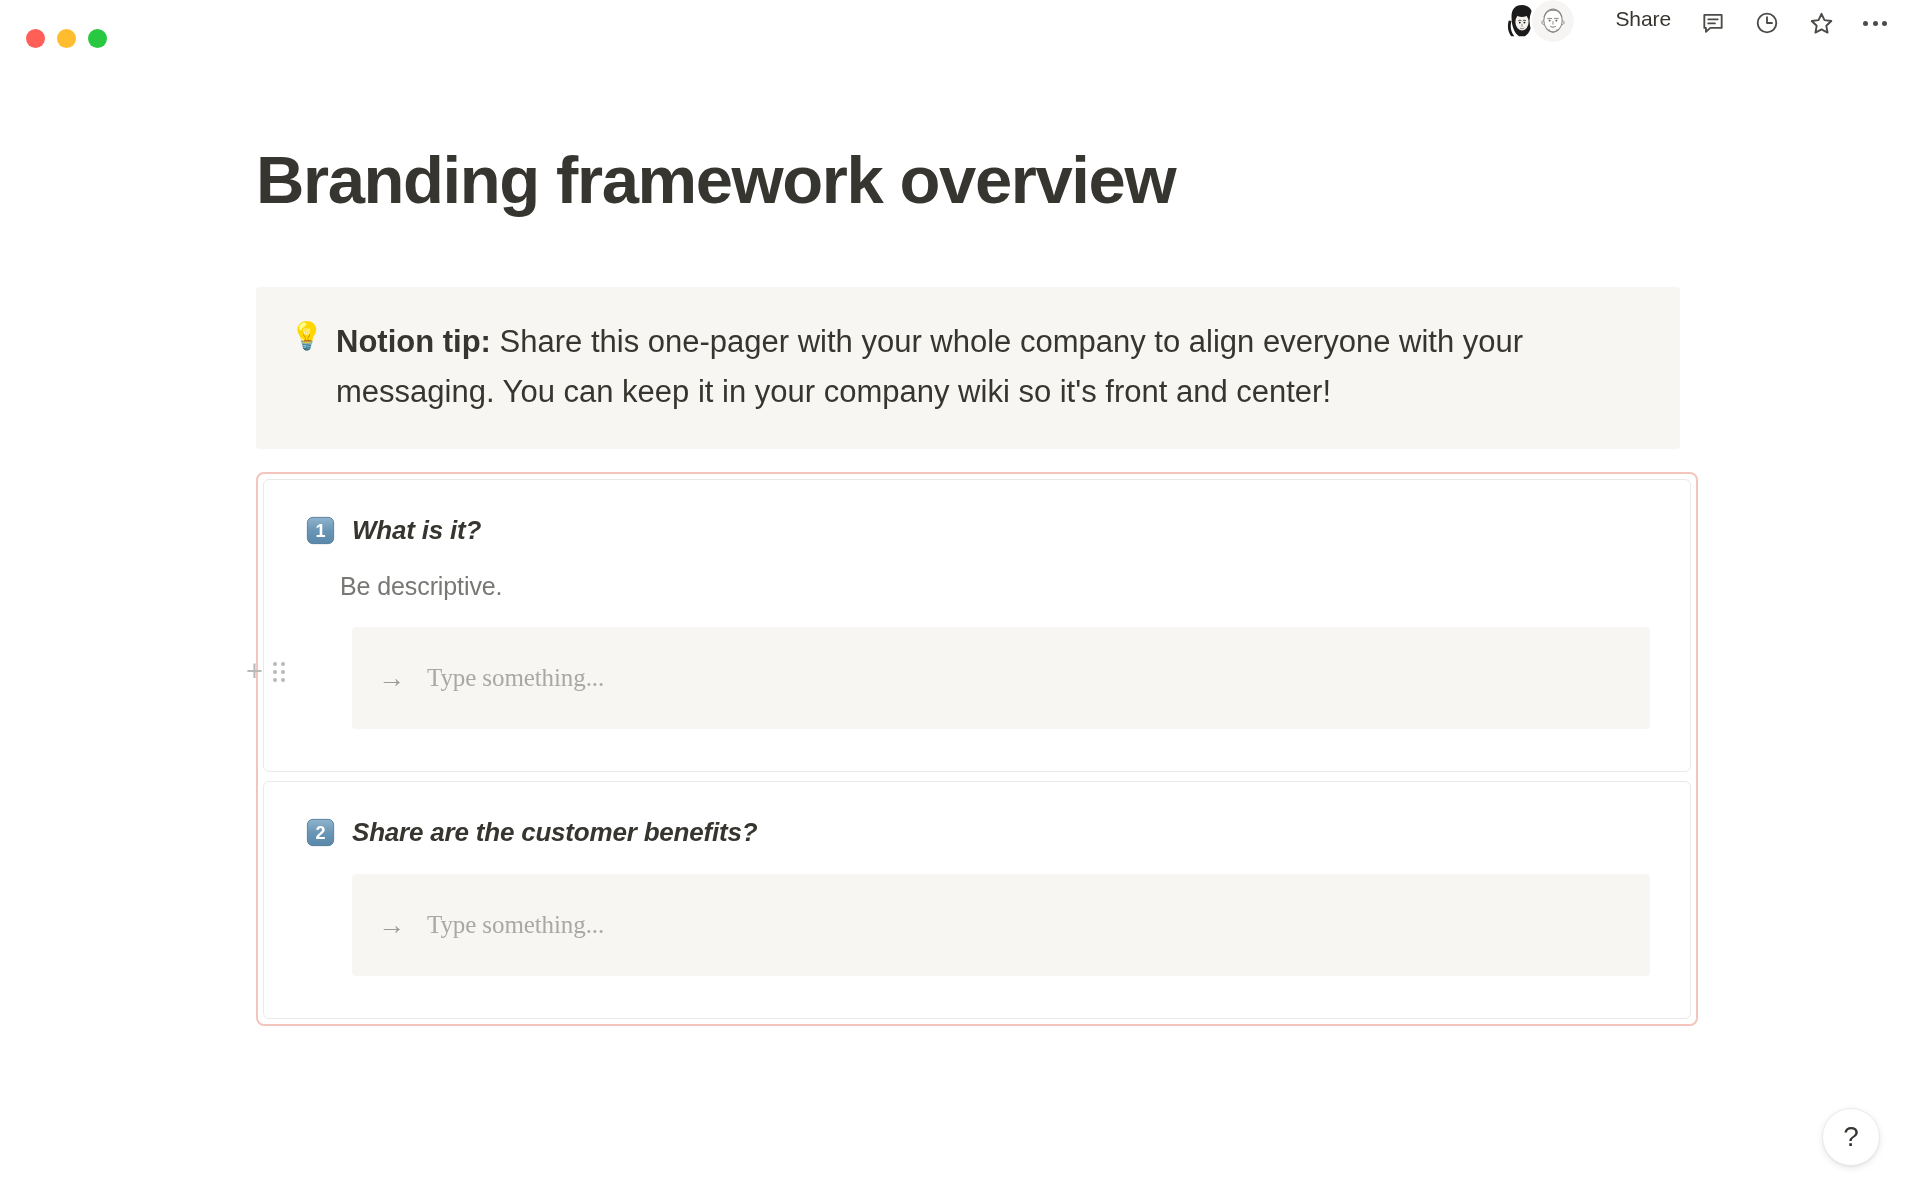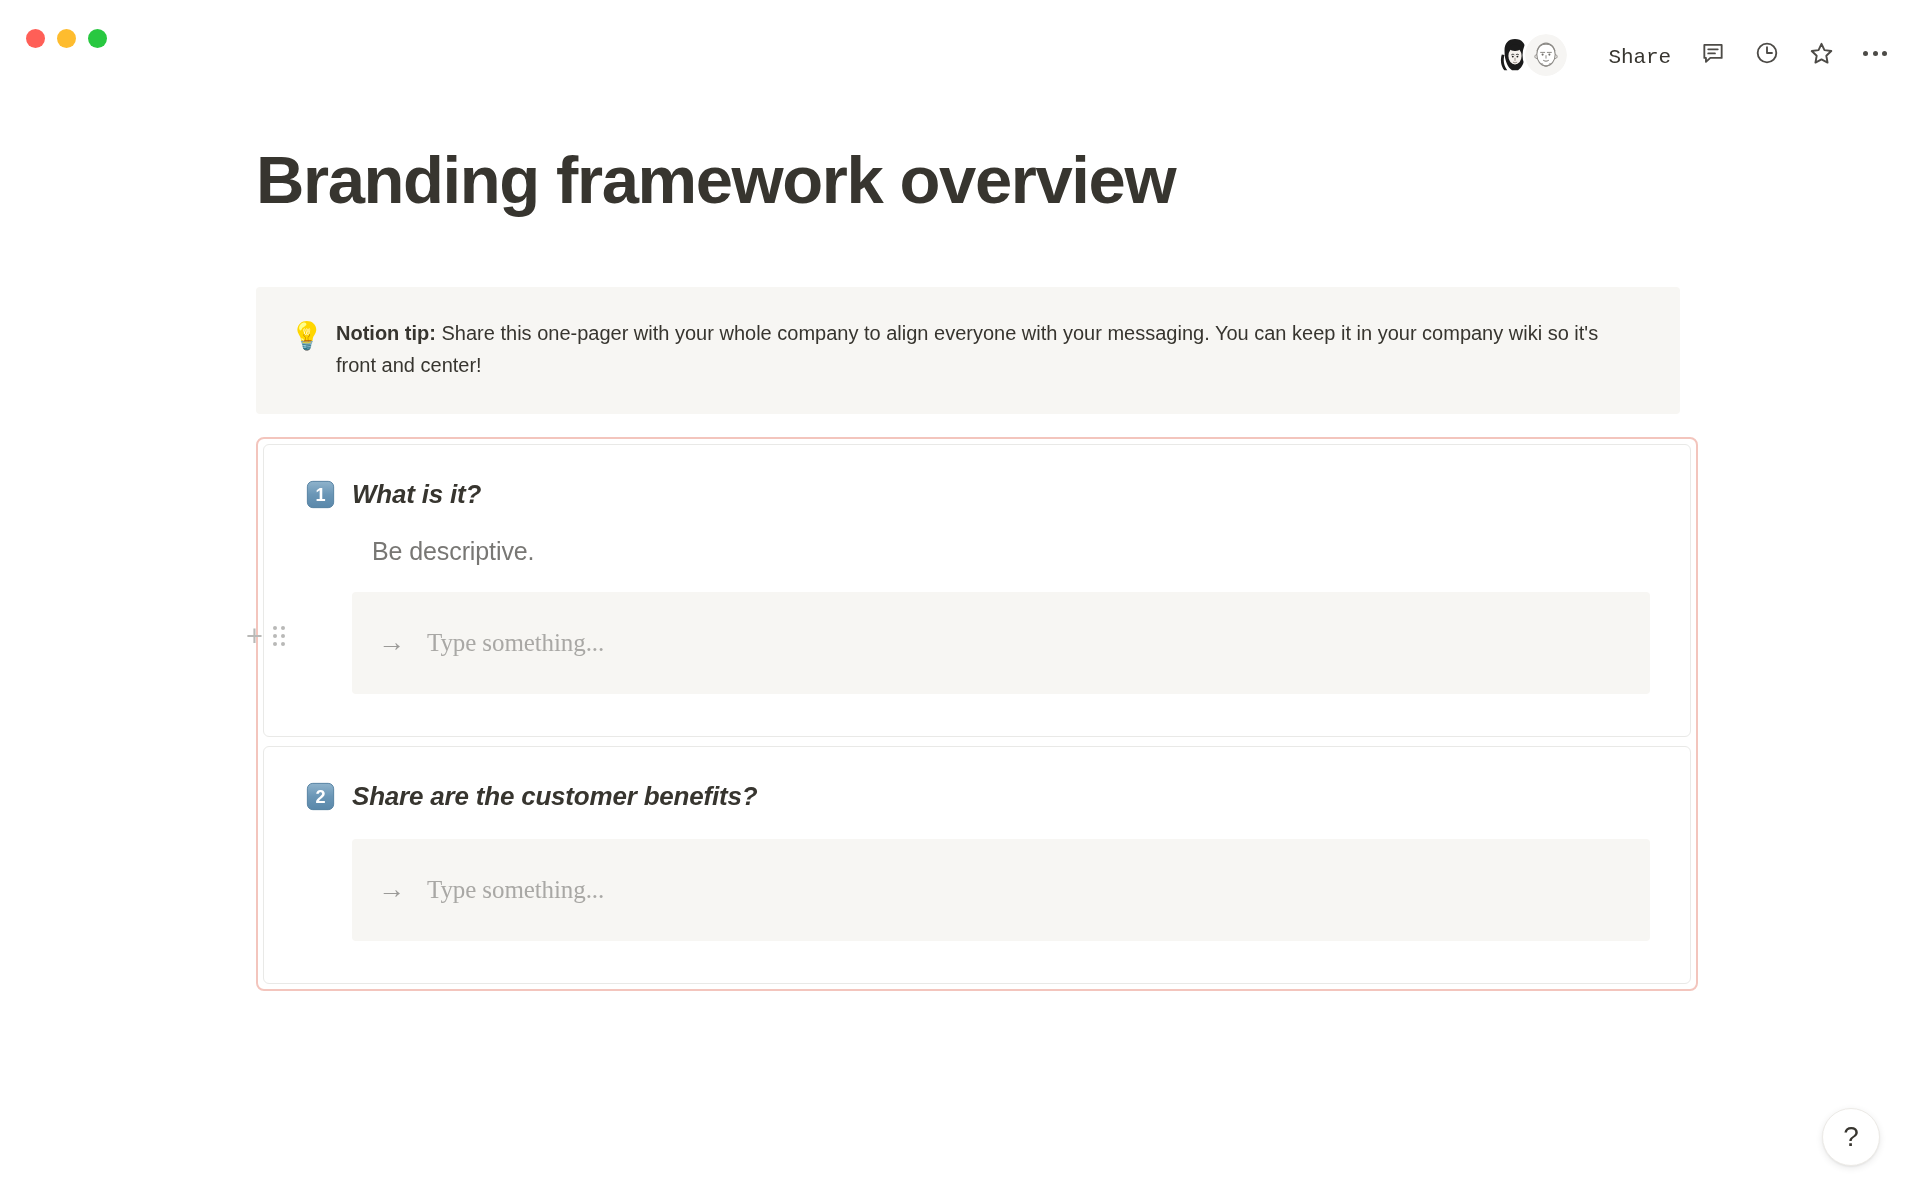--- a/index.html
+++ b/index.html
@@ -41,23 +41,22 @@
   .tl-close  { background: #ff5f57; }
   .tl-min    { background: #febc2e; }
   .tl-max    { background: #28c840; }
 
   .topbar-right {
     position: absolute;
     right: 22px;
     top: 0;
     height: 76px;
     display: flex;
-    align-items: flex-end;
+    align-items: flex-start;
     gap: 8px;
-    font-family: Liberation Mono, monospace;
   }
 
   .avatars {
     display: flex;
     align-items: center;
     position: relative;
     margin-right: 22px;
   }
   .avatar {
     width: 42px;
@@ -125,21 +124,21 @@
     padding: 30px 28px 32px 34px;
   }
   .callout-emoji {
     font-size: 27px;
     line-height: 1.35;
     flex: 0 0 auto;
     width: 46px;
     margin-top: 1px;
   }
   .callout-text {
-    font-size: 20px;
+    font-size: 31px;
     line-height: 1.62;
     color: #37352f;
     padding-right: 40px;
   }
   .callout-text b { font-weight: 700; }
 
   
   .section-heading {
     margin-top: 88px;
     font-size: 43px;
@@ -187,21 +186,21 @@
   .qcard-title {
     font-size: 26px;
     font-weight: 700;
     color: #37352f;
     letter-spacing: -0.2px;
     font-style: italic;
   }
 
   .qcard-sub {
     margin-top: 26px;
-    margin-left: 68px;
+    margin-left: 36px;
     font-size: 25px;
     color: #787774;
     letter-spacing: -0.1px;
   }
 
   .answer-row {
     margin-top: 26px;
     display: flex;
     align-items: flex-start;
     position: relative;

